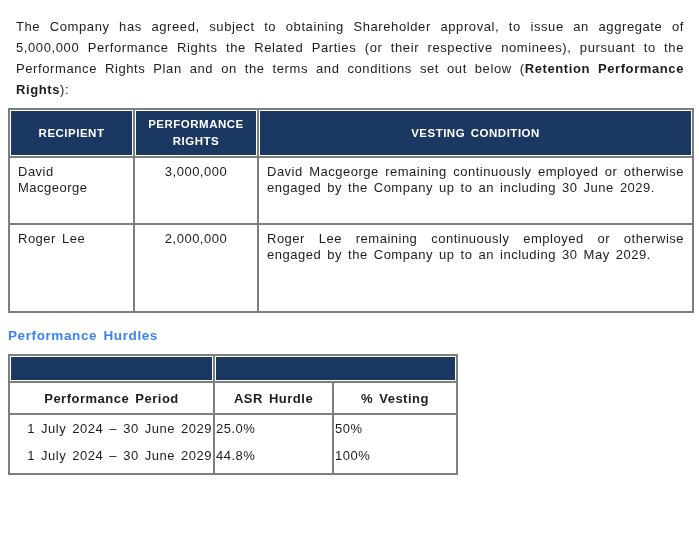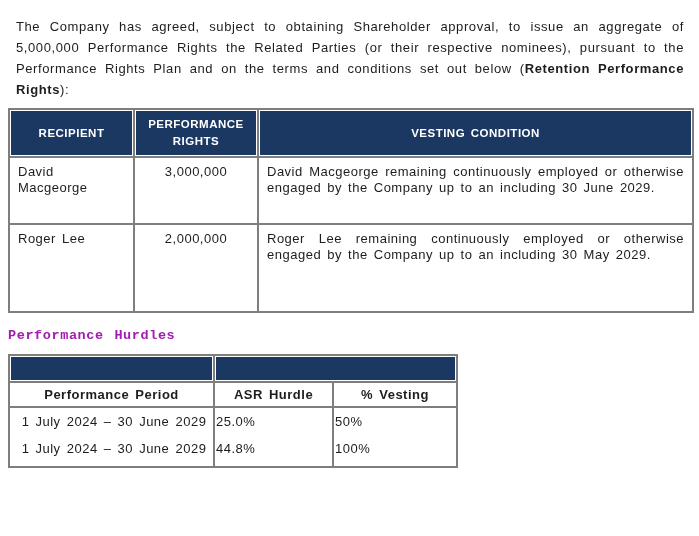--- a/index.html
+++ b/index.html
@@ -53,47 +53,46 @@
   tr.row-b { height:88px; }
   td.recipient-cell { text-align:left; }
   td.rights-cell    { text-align:center; }
   td.condition-cell { text-align:justify; word-spacing:3px; }
 
   
   .hurdles-heading {
     margin:15px 0 11px 0;
     font-size:13.5px; font-weight:bold;
     letter-spacing:0.6px; word-spacing:2px;
-    color:#a21caf;
-    font-family:Liberation Mono, monospace;
+    color:#3b82f6;
   }
 
   
   table.t2 {
     width:448px; table-layout:fixed;
     border-collapse:collapse;
     border:2px solid #7e7e7e;
   }
   table.t2 th, table.t2 td { border:2px solid #7e7e7e; }
   table.t2 tr.band td { padding:0; height:27px; }
   table.t2 tr.band .navy-fill { height:23px; }
   table.t2 tr.head th {
-    height:25px; background:#ffffff;
+    height:32px; background:#ffffff;
     font-weight:bold; font-size:13px;
     text-align:center; vertical-align:middle;
     letter-spacing:0.5px; word-spacing:2px;
   }
   table.t2 tr.data td {
     border-top:none; border-bottom:none;   
     height:28px; vertical-align:middle;
     font-size:13px;
     letter-spacing:0.5px; word-spacing:2px;
   }
   table.t2 tr.data:last-child td { height:32px; padding-bottom:6px; }
-  td.period-cell { text-align:center; padding-left:6px; }
+  td.period-cell { text-align:right; padding-left:6px; }
   td.center-cell { }
 
   .closing { margin-top:15px; }
 </style>
 </head>
 <body>
 
 <div class="page">
 
   <p class="para"><span>The Company has agreed, subject to obtaining Shareholder approval, to issue an aggregate of 5,000,000 Performance Rights the Related Parties (or their respective nominees), pursuant to the Performance Rights Plan and on the terms and conditions set out below (</span><b>Retention Performance Rights</b><span>):</span></p>

